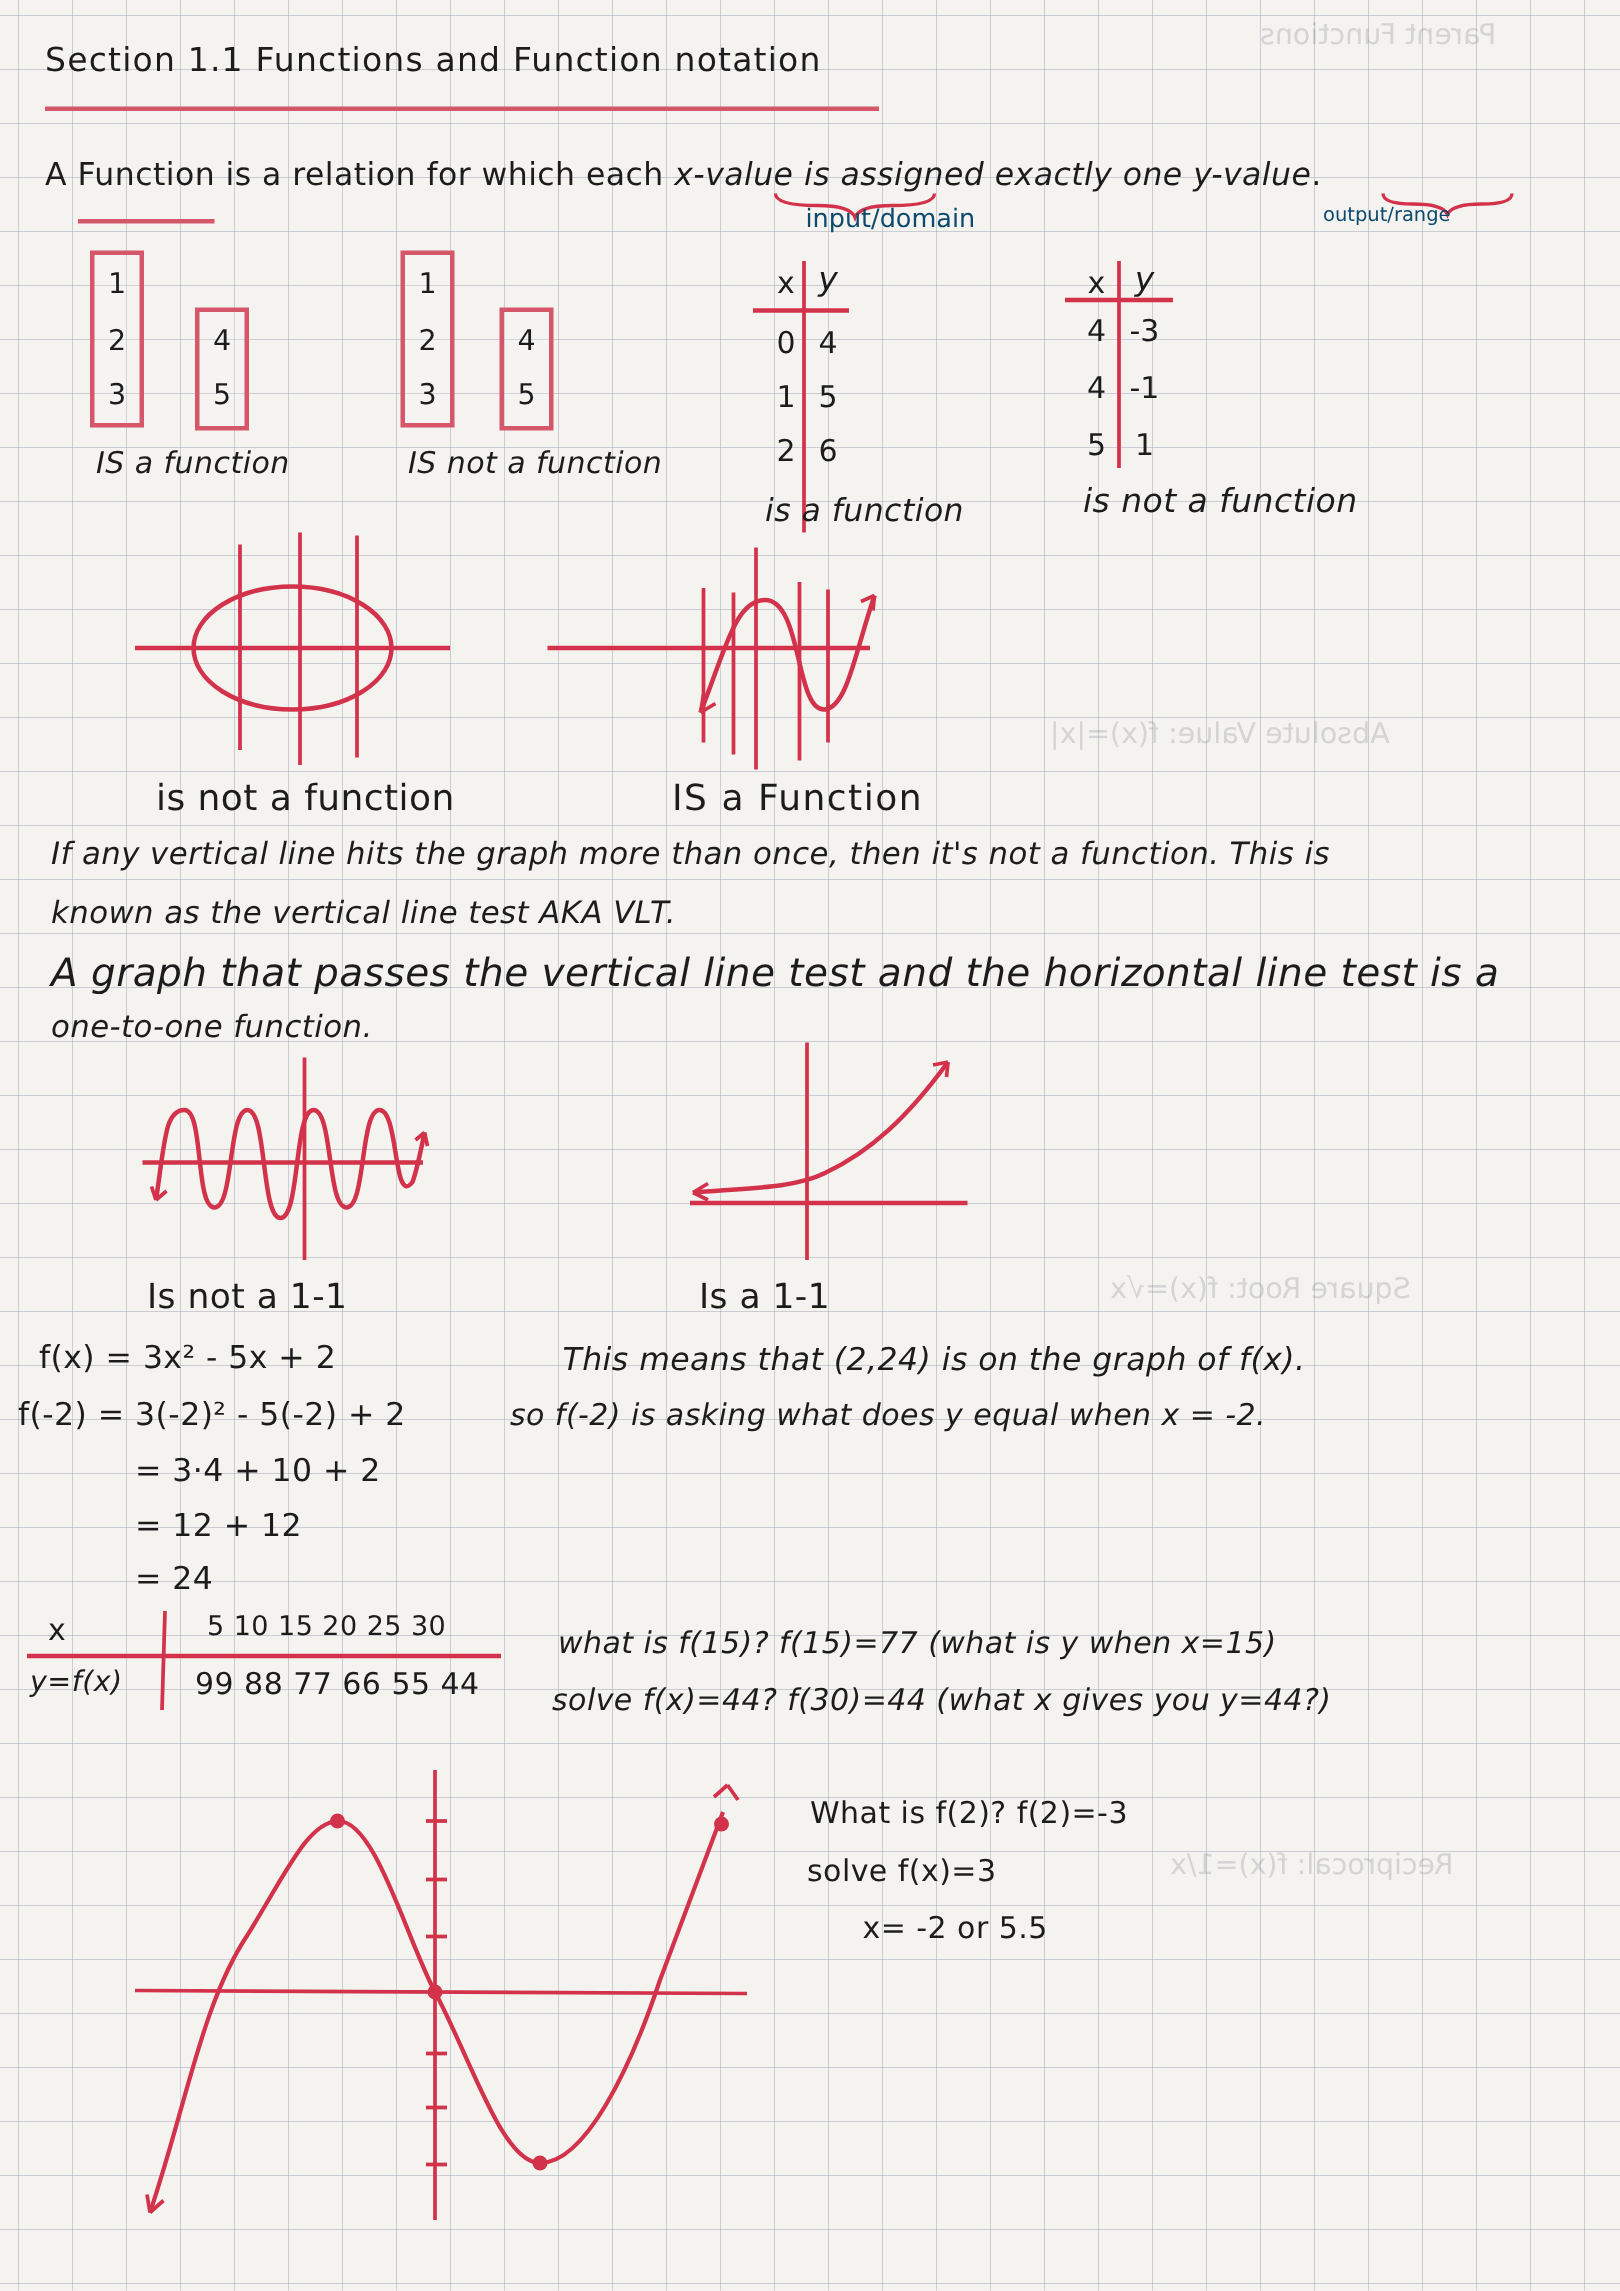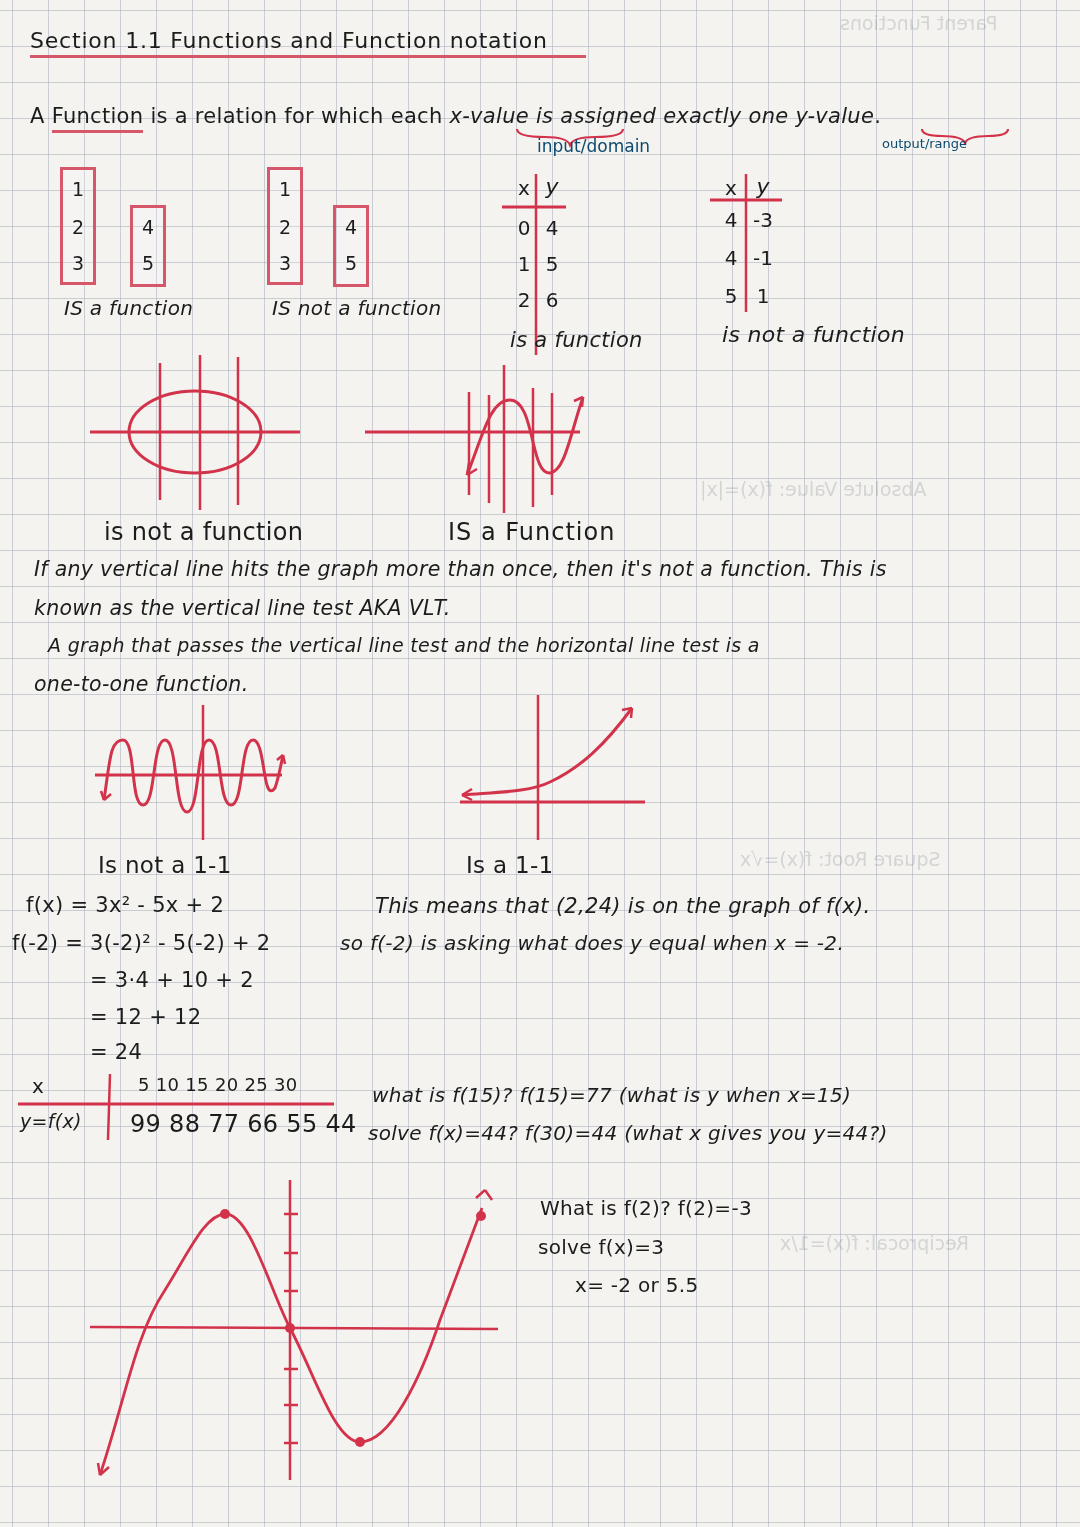--- a/index.html
+++ b/index.html
@@ -11,21 +11,21 @@
       linear-gradient(to bottom, rgba(150,160,175,0.45) 1px, transparent 1px);
     background-size: 36px 36px;
     background-position: 12px 10px;
     font-family: "DejaVu Sans", sans-serif;
     color: #1c1c1c;
   }
   .abs { position: absolute; white-space: nowrap; }
   .hand { font-family: "DejaVu Sans", sans-serif; font-size: 21px; letter-spacing: 0.3px; }
   .ital { font-style: italic; }
   .title { font-size: 22px; letter-spacing: 0.8px; }
-  .u-red { border-bottom: 3px solid #d6566a; padding-bottom: 2px; }
+  .u-red { border-bottom: 3px solid #d6566a; padding-bottom: 18px; }
   .small-red { font-size: 17px; color: #0c4a6e; }
   .box { position: absolute; border: 3px solid #d6566a; background: rgba(255,255,255,0.15); }
   .boxnum { position: absolute; font-size: 19px; left: 0; right: 0; text-align: center; }
   .tbl { position: absolute; font-size: 20px; }
   .tbl .cell { position: absolute; width: 26px; text-align: center; }
   svg { position: absolute; overflow: visible; }
   .ghost { position: absolute; color: rgba(120,120,130,0.25); font-size: 19px; transform: scaleX(-1); white-space: nowrap; }
 </style>
 </head>
 <body>
@@ -126,21 +126,21 @@
   <path d="M102,120 C118,80 125,45 145,45 C170,45 165,120 185,118 C200,116 205,80 218,42" fill="none" stroke="#d2334b" stroke-width="3"></path>
   <path d="M102,120 l2,-12 M102,120 l10,-6" stroke="#d2334b" stroke-width="2.5" fill="none"></path>
   <path d="M218,42 l-9,4 M218,42 l-1,10" stroke="#d2334b" stroke-width="2.5" fill="none"></path>
 </svg>
 
 <div class="abs hand" style="left:104px;top:518px;font-size:24px;">is not a function</div>
 <div class="abs hand" style="left:448px;top:518px;font-size:24px;letter-spacing:1px;">IS a Function</div>
 
 <div class="abs hand ital" style="left:34px;top:557px;font-size:20.5px;">If any vertical line hits the graph more than once, then it's not a function. This is</div>
 <div class="abs hand ital" style="left:34px;top:596px;font-size:20.5px;">known as the vertical line test AKA VLT.</div>
-<div class="abs hand ital" style="left:48px;top:634px;font-size:19px;">A graph that passes the vertical line test and the horizontal line test is a</div>
+<div class="abs hand ital" style="left:34px;top:634px;font-size:26px;">A graph that passes the vertical line test and the horizontal line test is a</div>
 <div class="abs hand ital" style="left:34px;top:672px;font-size:20.5px;">one-to-one function.</div>
 
 <svg style="left:90px;top:700px;" width="200" height="150">
   <line x1="5" y1="75" x2="192" y2="75" stroke="#d2334b" stroke-width="3"></line>
   <line x1="113" y1="5" x2="113" y2="140" stroke="#d2334b" stroke-width="2.5"></line>
   <path d="M14,100 C20,60 20,40 33,40 C46,40 40,105 53,105 C66,105 62,40 75,40 C88,40 84,112 97,112 C110,112 106,40 119,40 C132,40 128,105 141,105 C154,105 150,40 163,40 C176,40 172,105 185,88 C188,80 190,70 193,55" fill="none" stroke="#d2334b" stroke-width="3"></path>
   <path d="M14,100 l-3,-9 M14,100 l7,-6" stroke="#d2334b" stroke-width="2.5" fill="none"></path>
   <path d="M193,55 l-6,5 M193,55 l2,9" stroke="#d2334b" stroke-width="2.5" fill="none"></path>
 </svg>
 
@@ -168,21 +168,21 @@
   <div class="abs hand" style="left:12px;top:2px;font-size:20px;">x</div>
   <div class="abs hand ital" style="left:0px;top:38px;font-size:19px;">y=f(x)</div>
   <div class="abs hand" style="left:118px;top:2px;font-size:18px;">
     <span>5</span>
     <span>10</span>
     <span>15</span>
     <span>20</span>
     <span>25</span>
     <span>30</span>
   </div>
-  <div class="abs hand" style="left:110px;top:38px;font-size:24px;text-align:right;">
+  <div class="abs hand" style="left:110px;top:38px;font-size:20px;text-align:right;">
     <span>99</span>
     <span>88</span>
     <span>77</span>
     <span>66</span>
     <span>55</span>
     <span>44</span>
   </div>
 </div>
 <svg style="left:18px;top:1072px;" width="320" height="70">
   <line x1="0" y1="32" x2="316" y2="32" stroke="#d2334b" stroke-width="3"></line>

